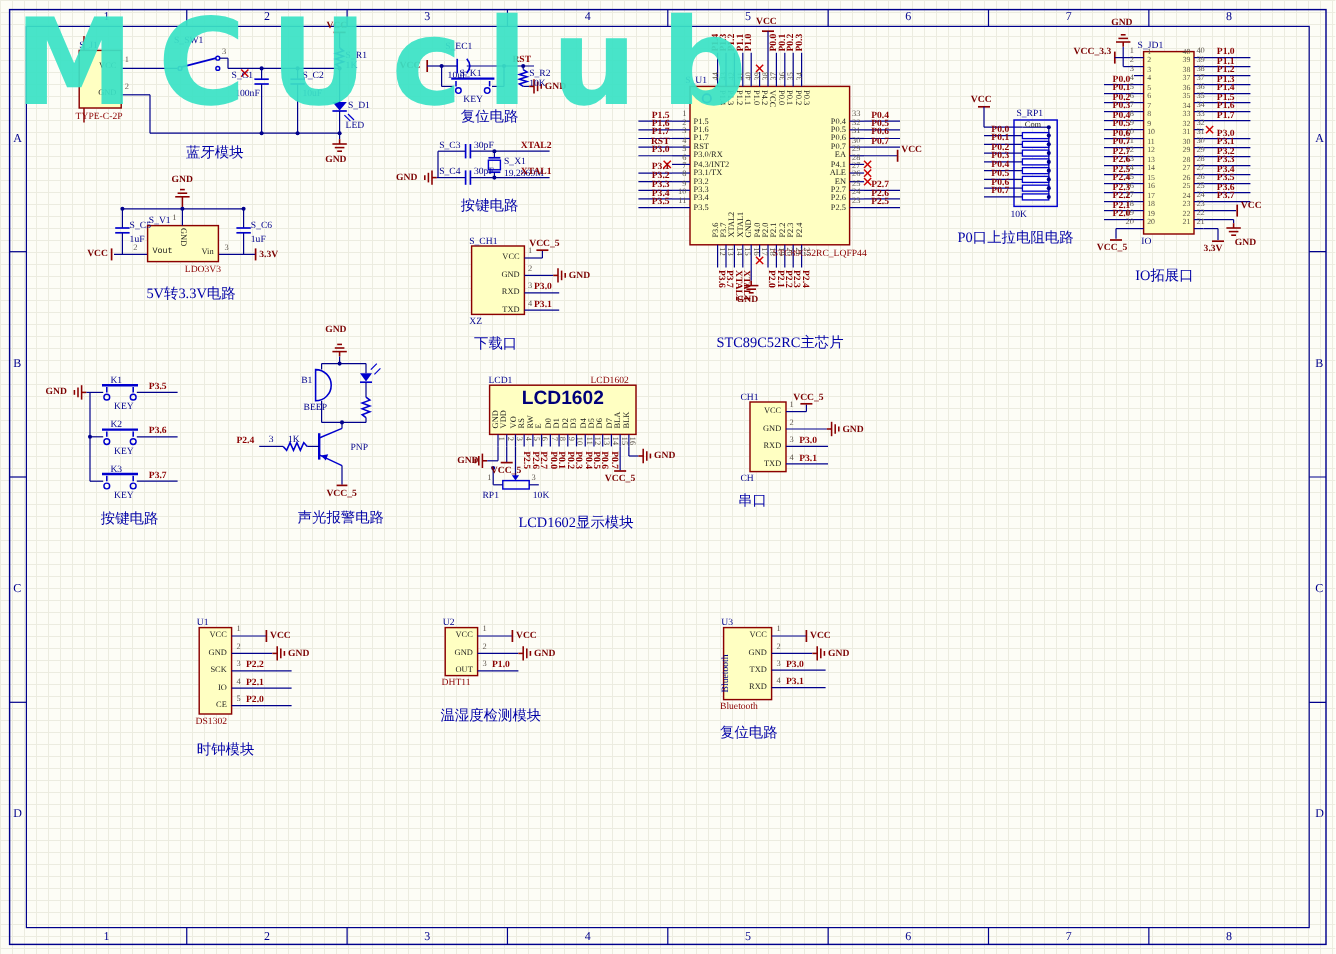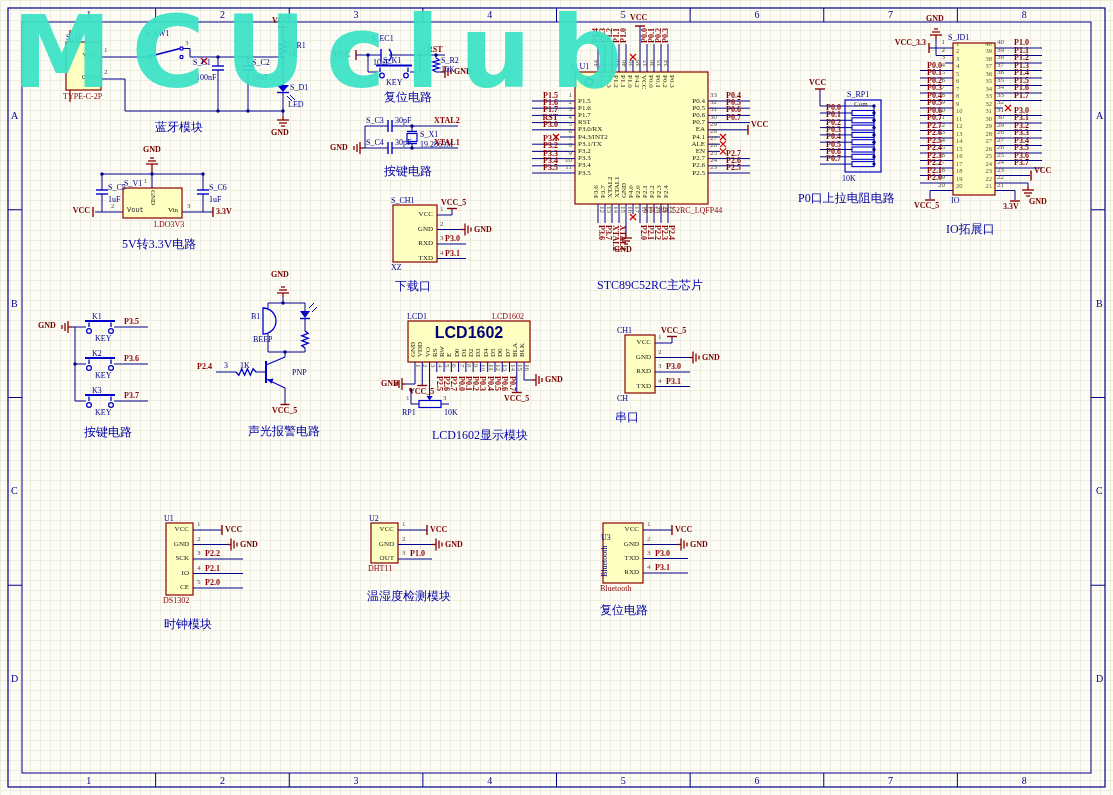--- a/index.html
+++ b/index.html
@@ -995,21 +995,21 @@
       <span class="t part" style="left: 368px; top: 565px;">DHT11</span>
       <span class="t pname" style="left: 394px; top: 526px; transform: translateX(-100%);">VCC</span>
       <span class="t pnum" style="left: 402px; top: 521px;">1</span>
       <span class="t pow" style="left: 430px; top: 526px;">VCC</span>
       <span class="t pname" style="left: 394px; top: 540.5px; transform: translateX(-100%);">GND</span>
       <span class="t pnum" style="left: 402px; top: 535.5px;">2</span>
       <span class="t pow" style="left: 445px; top: 541px;">GND</span>
       <span class="t pname" style="left: 394px; top: 555px; transform: translateX(-100%);">OUT</span>
       <span class="t pnum" style="left: 402px; top: 550px;">3</span>
       <span class="t net" style="left: 410px; top: 550px;">P1.0</span>
-      <span class="t des" style="left: 601px; top: 534px;">U3</span>
+      <span class="t des" style="left: 601px; top: 515px;">U3</span>
       <span class="t part" style="left: 600px; top: 585px;">Bluetooth</span>
       <span class="t pname" style="left: 639px; top: 526px; transform: translateX(-100%);">VCC</span>
       <span class="t pnum" style="left: 647px; top: 521px;">1</span>
       <span class="t pow" style="left: 675px; top: 526px;">VCC</span>
       <span class="t pname" style="left: 639px; top: 540.5px; transform: translateX(-100%);">GND</span>
       <span class="t pnum" style="left: 647px; top: 535.5px;">2</span>
       <span class="t pow" style="left: 690px; top: 541px;">GND</span>
       <span class="t pname" style="left: 639px; top: 554.5px; transform: translateX(-100%);">TXD</span>
       <span class="t pnum" style="left: 647px; top: 549.5px;">3</span>
       <span class="t net" style="left: 655px; top: 549.5px;">P3.0</span>

